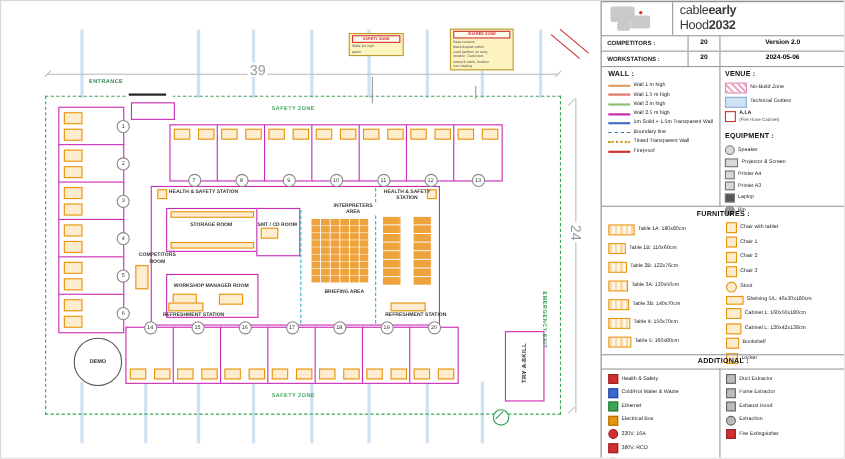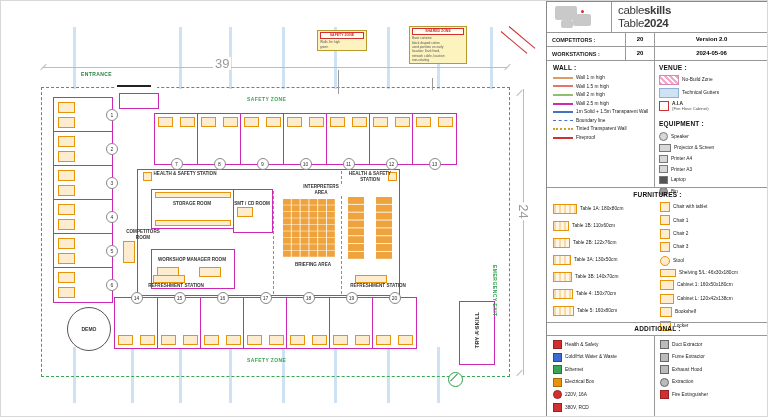--- a/index.html
+++ b/index.html
@@ -102,21 +102,21 @@
   <div class="gut" style="left:178px;top:346px;height:56px"></div>
   <div class="gut" style="left:228px;top:346px;height:56px"></div>
   <div class="gut" style="left:281px;top:346px;height:56px"></div>
   <div class="gut" style="left:333px;top:346px;height:56px"></div>
   <div class="gut" style="left:386px;top:346px;height:56px"></div>
   <div class="gut" style="left:436px;top:346px;height:56px"></div>
 
   <div class="dimh" style="left:42px;top:66px;width:464px"></div>
   <div class="tick" style="left:42px;top:62px"></div>
   <div class="tick" style="left:506px;top:62px"></div>
-  <div class="dimtxt" style="left:212px;top:56px">39</div>
+  <div class="dimtxt" style="left:224px;top:56px">39</div>
   <div class="dimv" style="left:522px;top:88px;height:286px"></div>
   <div class="tick" style="left:518px;top:88px"></div>
   <div class="tick" style="left:518px;top:368px"></div>
   <div class="dimtxt" style="left:513px;top:204px;transform:rotate(90deg)">24</div>
 
   <div class="redline" style="left:500px;top:30px;width:34px"></div>
   <div class="redline" style="left:508px;top:25px;width:34px"></div>
 
   <div class="boundary" style="left:40px;top:86px;width:467px;height:288px"></div>
 
@@ -250,22 +250,22 @@
   <div class="panel">
 
     <div class="logo">
       <div class="logo-map">
         <div class="blob" style="left:8px;top:4px;width:22px;height:14px"></div>
         <div class="blob" style="left:26px;top:12px;width:18px;height:12px"></div>
         <div class="blob" style="left:14px;top:18px;width:12px;height:8px"></div>
         <div class="blob" style="left:34px;top:8px;width:3px;height:3px;background:#d03030"></div>
       </div>
       <div class="logo-text">
-        <span>cable</span><b>skills</b><br>
-        <span>Table</span><b>2024</b>
+        <span>cable</span><b>early</b><br>
+        <span>Hood</span><b>2032</b>
       </div>
     </div>
 
     <div class="inforow" style="top:30px">
       <div class="c1">COMPETITORS :</div>
       <div class="c2">20</div>
       <div class="c3">Version 2.0</div>
     </div>
     <div class="inforow" style="top:44px">
       <div class="c1">WORKSTATIONS :</div>

